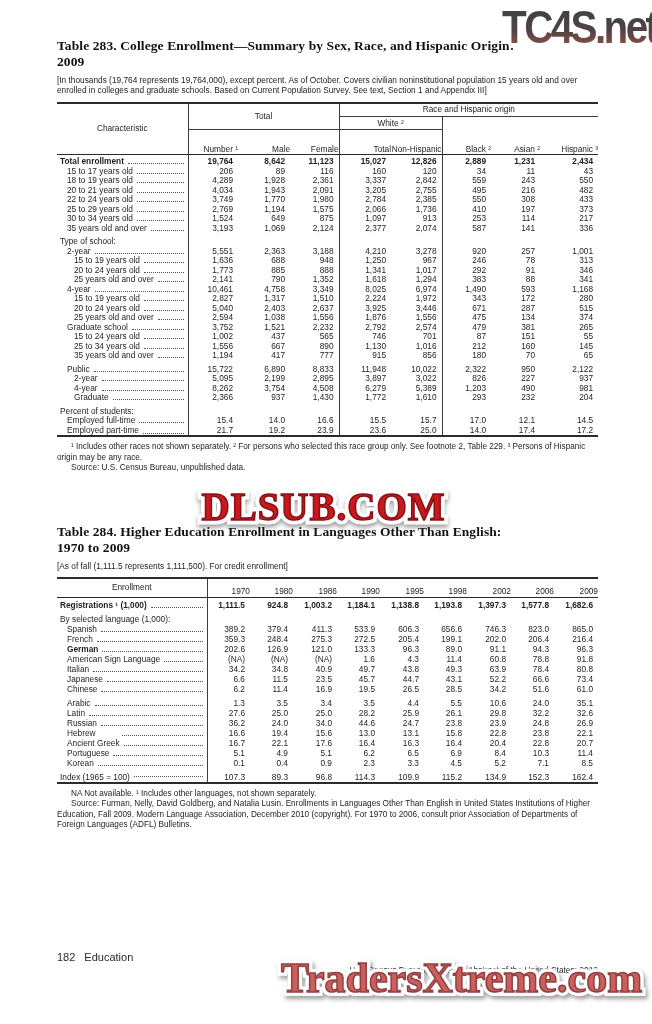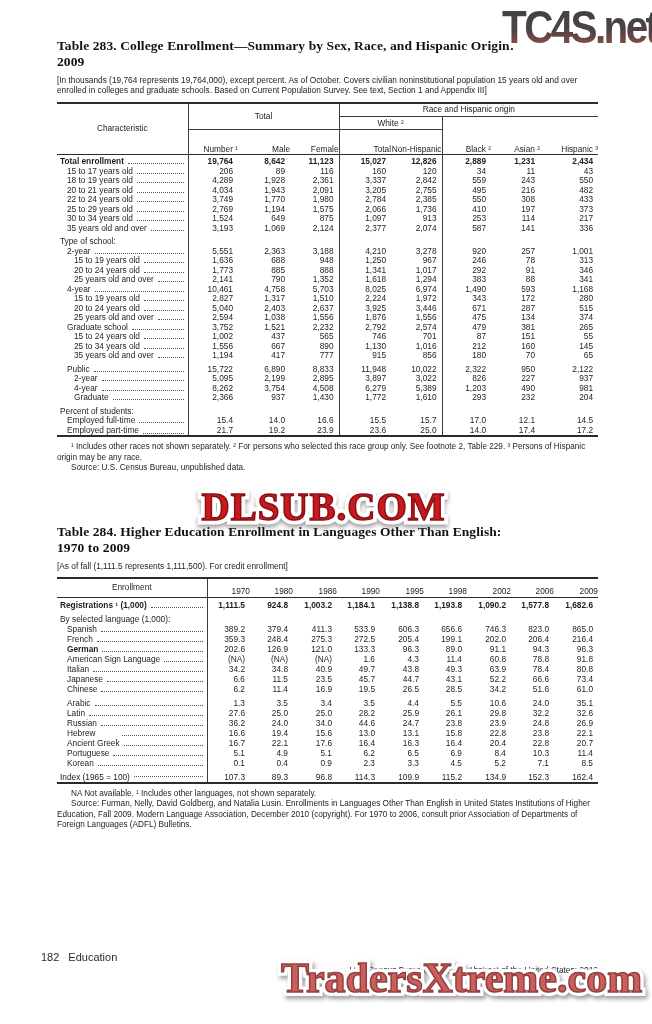--- a/index.html
+++ b/index.html
@@ -34,21 +34,21 @@
   tbody tr:first-child td{padding-top:2px;}
   .lab{display:flex;align-items:baseline;overflow:hidden;}
   .lab .txt{white-space:nowrap;}
   .lab .dots{flex:1;min-width:6px;border-bottom:1px dotted #555;margin:0 4px 1px 4px;}
 
   
   .footnotes{margin-top:5px;}
   .footnotes p{margin:0;font-size:8.2px;line-height:10.4px;color:#232323;text-indent:14px;}
 
   
-  .folio{position:absolute;left:41px;top:951px;font-size:11px;color:#2a2a2a;}
+  .folio{position:absolute;left:57px;top:951px;font-size:11px;color:#2a2a2a;}
   .folio .num{margin-right:9px;}
   .src-line{position:absolute;right:54px;top:965px;font-size:8.4px;color:#2a2a2a;}
 
   
   .wm{position:absolute;font-weight:bold;white-space:nowrap;line-height:1;z-index:6;}
   .wm .under{position:absolute;left:0;top:0;color:#fff;}
   .wm .over{position:relative;}
   .wm-tc4s{top:4px;right:-4px;font-size:46px;letter-spacing:-3px;
            font-family:"Liberation Sans",sans-serif;transform:scaleX(.88);transform-origin:100% 0;}
   .wm-tc4s .under{-webkit-text-stroke:6px #fff;}
@@ -327,21 +327,21 @@
           </tr>
           <tr>
             <td>
               <div class="lab" style="padding-left: 10px;">
                 <span class="txt">4-year</span>
                 <span class="dots"></span>
               </div>
             </td>
             <td class="v">10,461</td>
             <td class="v">4,758</td>
-            <td class="v">5,703</td>
+            <td class="v">3,349</td>
             <td class="v">8,025</td>
             <td class="v">6,974</td>
             <td class="v">1,490</td>
             <td class="v">593</td>
             <td class="v">1,168</td>
           </tr>
           <tr>
             <td>
               <div class="lab" style="padding-left: 17px;">
                 <span class="txt">15 to 19 years old</span>
@@ -619,21 +619,21 @@
                 <span class="txt">Registrations ¹ (1,000)</span>
                 <span class="dots"></span>
               </div>
             </td>
             <td class="v">1,111.5</td>
             <td class="v">924.8</td>
             <td class="v">1,003.2</td>
             <td class="v">1,184.1</td>
             <td class="v">1,138.8</td>
             <td class="v">1,193.8</td>
-            <td class="v">1,090.2</td>
+            <td class="v">1,397.3</td>
             <td class="v">1,577.8</td>
             <td class="v">1,682.6</td>
           </tr>
           <tr class="gap">
             <td>
               <div class="lab" style="padding-left: 3px;">
                 <span class="txt">By selected language (1,000):</span>
               </div>
             </td>
             <td class="v"></td>

